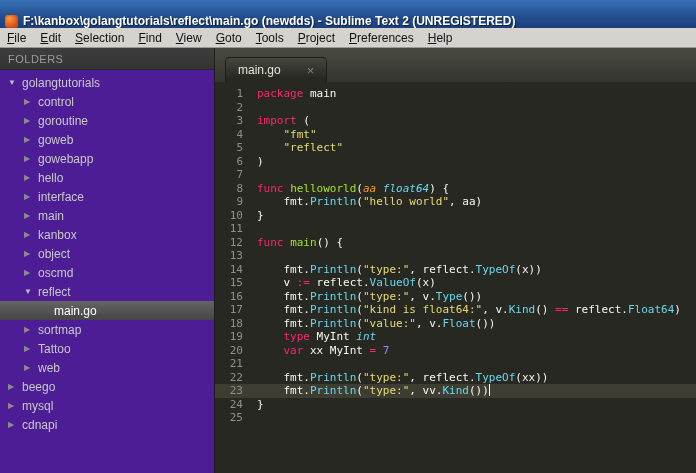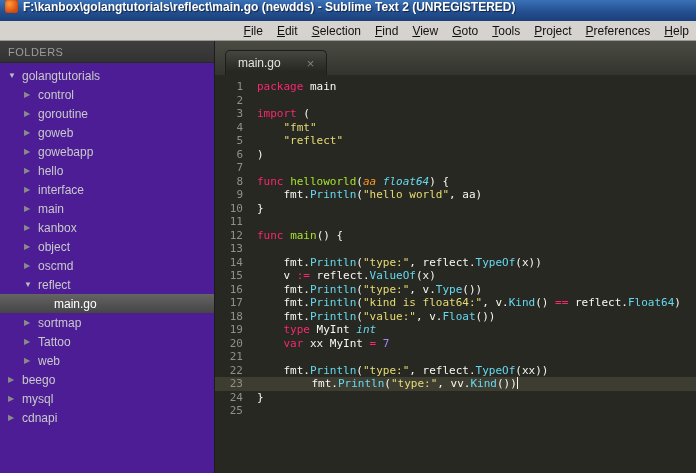--- a/index.html
+++ b/index.html
@@ -1,29 +1,29 @@
 <!DOCTYPE html>
 <html><head>
 <meta charset="utf-8">
 <style>
   * { margin:0; padding:0; box-sizing:border-box; }
   html,body { width:696px; height:473px; overflow:hidden; }
   body { font-family:"Liberation Sans",sans-serif; background:#272822; }
   .window { width:696px; height:473px; display:flex; flex-direction:column; background:#272822; }
 
   
-  .titlebar { height:21px; background:linear-gradient(180deg,#3a72b8 0%,#235091 55%,#1b3f7a 100%);
-    display:flex; align-items:flex-start; padding:0 5px; gap:5px; flex-shrink:0; }
+  .titlebar { height:28px; background:linear-gradient(180deg,#3a72b8 0%,#235091 55%,#1b3f7a 100%);
+    display:flex; align-items:flex-end; padding:0 5px; gap:5px; flex-shrink:0; }
   .app-icon { width:13px; height:13px; border-radius:2px; flex-shrink:0;
     background:radial-gradient(circle at 35% 30%,#ff9a3c,#d84c10 70%); box-shadow:inset 0 0 1px #7a2a00; }
   .title-text { color:#fff; font-size:12px; font-weight:bold; text-shadow:1px 1px 1px rgba(0,0,0,.6); white-space:nowrap; overflow:hidden; }
 
   
   .menubar { height:20px; background:#d6d3ce; border-bottom:1px solid #9a9a94; display:flex;
-    align-items:stretch; font-size:12px; color:#111; flex-shrink:0;justify-content:flex-end; }
+    align-items:stretch; font-size:12px; color:#111; flex-shrink:0; }
   .menu-item { padding:3px 7px 0; cursor:default; white-space:nowrap; }
 
   .main { flex:1; display:flex; min-height:0; }
 
   
   .sidebar { width:215px; background:#4c1d95; border-right:1px solid #1c1c1c; flex-shrink:0;
     display:flex; flex-direction:column; overflow:hidden; }
   .folders-header { height:22px; line-height:22px; padding-left:8px; font-size:11px; color:#9c9c9c;
     background:linear-gradient(180deg,#3e3e3e,#333); border-bottom:1px solid #282828; letter-spacing:.5px; }
   .tree { flex:1; overflow:hidden; padding-top:3px; }
@@ -37,21 +37,21 @@
   .tabbar { height:34px; background:linear-gradient(180deg,#4a4b43,#33342d); display:flex;
     align-items:flex-end; padding-left:10px; flex-shrink:0; }
   .tab { height:25px; padding:0 12px; background:linear-gradient(180deg,#45463f,#272822 85%);
     border:1px solid #1d1e19; border-bottom:none; border-radius:5px 5px 0 0;
     display:flex; align-items:center; color:#e3e3da; font-size:12px; cursor:default; }
   .tab-close { margin-left:26px; color:#83837b; font-size:13px; line-height:1; }
 
   .code { flex:1; padding-top:5px; font-family:"DejaVu Sans Mono",monospace; font-size:11px;
     line-height:13.5px; overflow:hidden; }
   .code-line { display:flex; white-space:pre; }
-  .code-line.current { background:#3e3d32;gap:28px; }
+  .code-line.current { background:#3e3d32; }
   .gutter { width:42px; padding-right:14px; text-align:right; color:#8f908a; flex-shrink:0; }
   .line-content { color:#f8f8f2;text-align:right; }
 
   .tok-p   { color:#f8f8f2; }
   .tok-k   { color:#f92672; }
   .tok-o   { color:#f92672; }
   .tok-f   { color:#a6e22e; }
   .tok-s   { color:#66d9ef; }
   .tok-t   { color:#66d9ef; font-style:italic; }
   .tok-str { color:#e6db74; }

